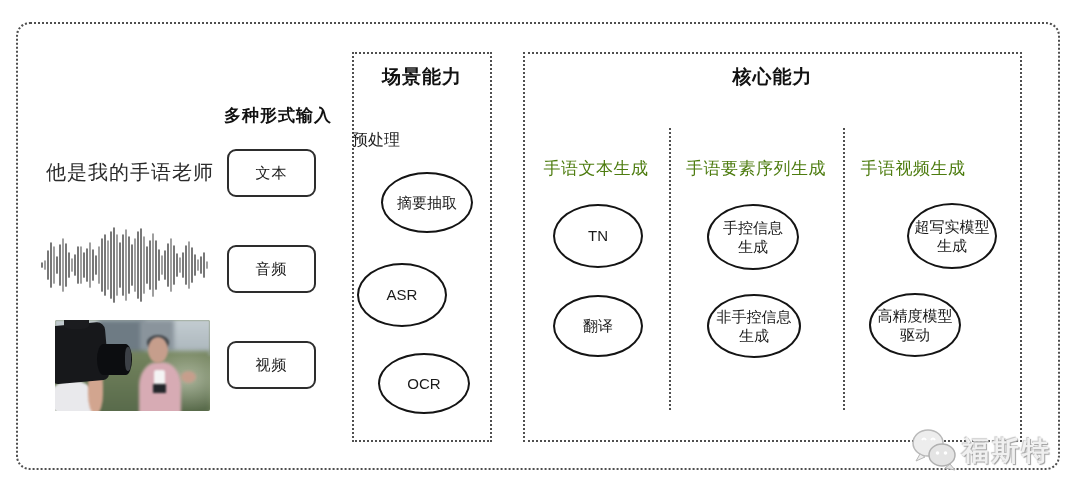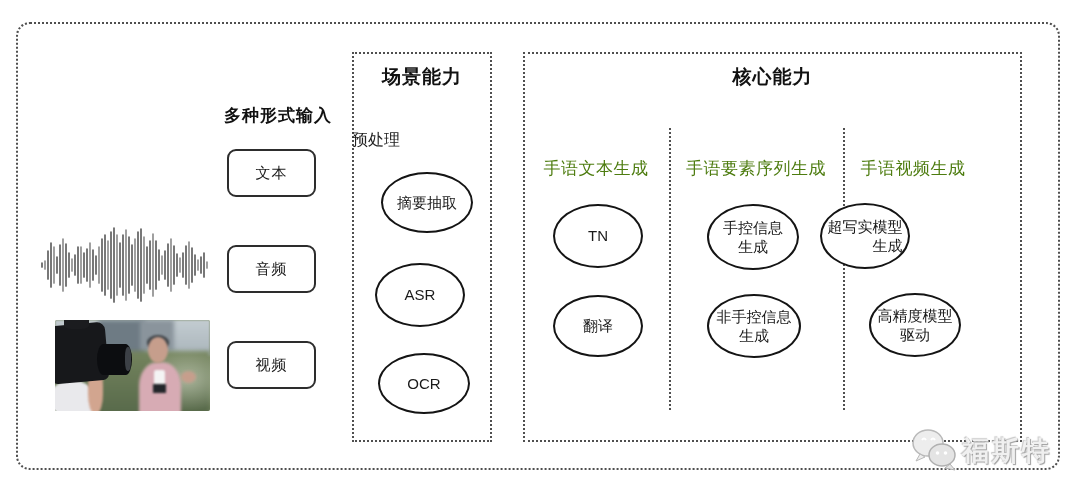--- a/index.html
+++ b/index.html
@@ -120,20 +120,21 @@
 </style>
 </head>
 <body>
 
 <div class="canvas">
 
   <div class="outer-border"></div>
 
   <div class="input-title" style="left:210px;top:104px;width:120px;">多种形式输入</div>
 
+  <div class="sample-text" style="left:46px;top:159px;">他是我的手语老师</div>
 
   <div class="inputbox" style="left:227px;top:149px;">
     <span>文本</span>
   </div>
 
   <svg id="waveform" class="abs" style="left:40px;top:227px;" width="168" height="76">
       <line x1="2" x2="2" y1="36" y2="40" stroke="#4a4a4a" stroke-width="1.7" stroke-linecap="round" opacity="0.88"></line>
       <line x1="5" x2="5" y1="34" y2="42" stroke="#4a4a4a" stroke-width="1.7" stroke-linecap="round" opacity="0.62"></line>
       <line x1="8" x2="8" y1="24" y2="52" stroke="#4a4a4a" stroke-width="1.7" stroke-linecap="round" opacity="0.88"></line>
       <line x1="11" x2="11" y1="16" y2="60" stroke="#4a4a4a" stroke-width="1.7" stroke-linecap="round" opacity="0.88"></line>
@@ -220,21 +221,21 @@
   </div>
 
   <div class="dotted-box" style="left:352px;top:52px;width:136px;height:386px;"></div>
 
   <div class="section-title" style="left:352px;top:64px;width:140px;">场景能力</div>
 
   <div class="stage-label" style="left:352px;top:130px;width:140px;">预处理</div>
 
   <div class="ellipse" style="left:381px;top:172px;width:88px;height:57px;">摘要抽取</div>
 
-  <div class="ellipse" style="left:375px;top:263px;width:86px;height:60px;text-align:center;">ASR</div>
+  <div class="ellipse" style="left:357px;top:263px;width:86px;height:60px;text-align:center;">ASR</div>
 
   <div class="ellipse" style="left:378px;top:353px;width:88px;height:57px;">OCR</div>
 
   <div class="dotted-box" style="left:523px;top:52px;width:495px;height:386px;"></div>
 
   <div class="section-title" style="left:523px;top:64px;width:499px;">核心能力</div>
 
   <div class="divider" style="left:669px;top:128px;height:282px;"></div>
   <div class="divider" style="left:843px;top:128px;height:282px;"></div>
 
@@ -243,21 +244,21 @@
   <div class="col-header" style="left:843px;top:157px;width:140px;">手语视频生成</div>
 
   <div class="ellipse" style="left:553px;top:204px;width:86px;height:60px;">TN</div>
   <div class="ellipse" style="left:553px;top:295px;width:86px;height:58px;">翻译</div>
 
   <div class="ellipse" style="left:707px;top:204px;width:88px;height:62px;">手控信息
 生成</div>
   <div class="ellipse" style="left:707px;top:294px;width:90px;height:60px;">非手控信息
 生成</div>
 
-  <div class="ellipse" style="left:820px;top:203px;width:86px;height:62px;text-align:right;">超写实模型
+  <div class="ellipse" style="left:907px;top:203px;width:86px;height:62px;">超写实模型
 生成</div>
   <div class="ellipse" style="left:869px;top:293px;width:88px;height:60px;">高精度模型
 驱动</div>
 
   <svg class="abs" style="left:906px;top:427px;" width="56" height="46" viewBox="0 0 56 46">
     <ellipse cx="22" cy="16" rx="15" ry="13" fill="#ededed" stroke="#b9b9b9" stroke-width="1.5"></ellipse>
     <path d="M14 27 l-4 7 l9 -4 z" fill="#ededed" stroke="#b9b9b9" stroke-width="1"></path>
     <path d="M16 13 q2 -3 4 0" fill="none" stroke="#ffffff" stroke-width="2"></path>
     <path d="M25 13 q2 -3 4 0" fill="none" stroke="#ffffff" stroke-width="2"></path>
     <ellipse cx="36" cy="28" rx="13" ry="11" fill="#e4e4e4" stroke="#b0b0b0" stroke-width="1.5"></ellipse>

